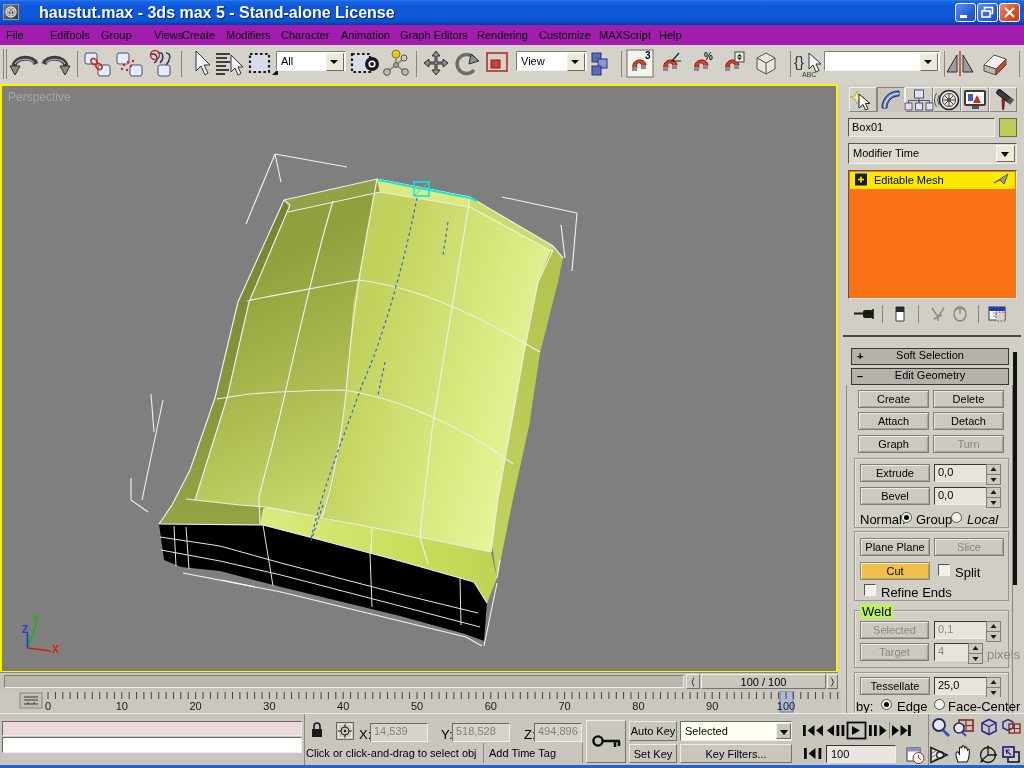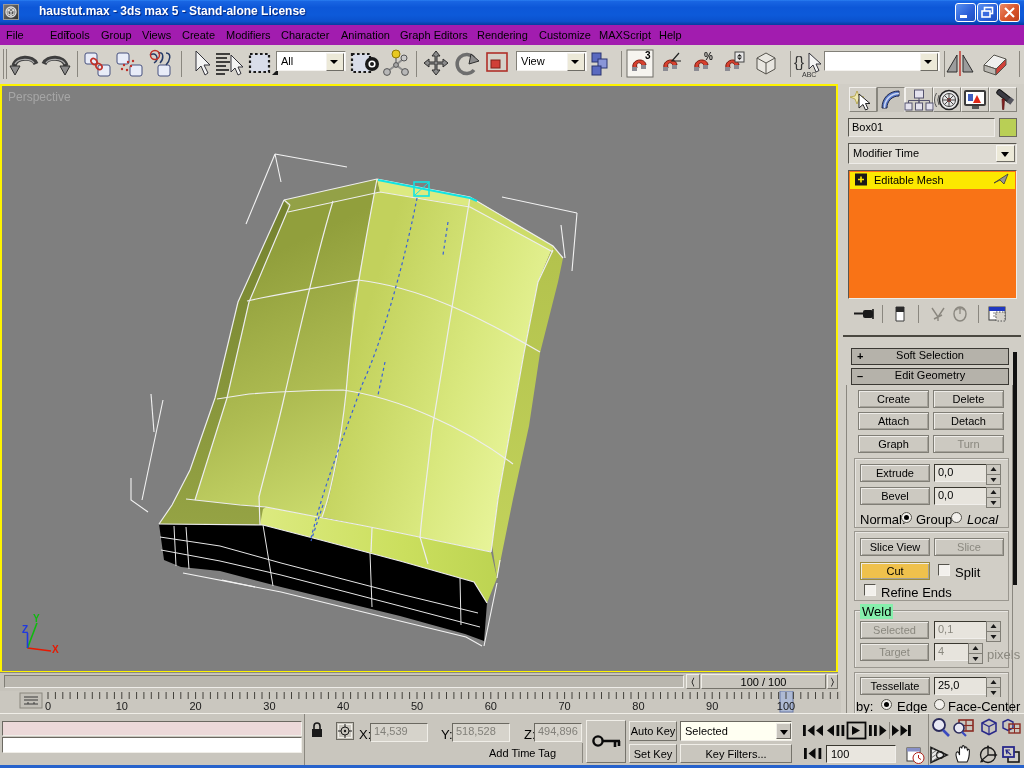--- a/index.html
+++ b/index.html
@@ -1,21 +1,21 @@
 <!DOCTYPE html>
 <html><head>
 <meta charset="utf-8">
 <style>
 html,body{margin:0;padding:0;}
 body{font-family:"Liberation Sans",sans-serif;}
 #root{position:relative;width:1024px;height:768px;overflow:hidden;background:#d1cec6;font-family:"Liberation Sans",sans-serif;}
 .abs{position:absolute;}
 
 #titlebar{left:0;top:0;width:1024px;height:25px;background:linear-gradient(to bottom,#2a7ff2 0%,#1965e2 6%,#0d57d8 30%,#0d5ad9 60%,#0a51cd 85%,#0540a8 97%,#033d9e 100%);}
-#titletext{left:23px;top:4px;color:#fff;font-size:12px;font-weight:bold;letter-spacing:0px;text-shadow:1px 1px 1px #00227a;padding-left:16px;}
+#titletext{left:23px;top:4px;color:#fff;font-size:16px;font-weight:bold;letter-spacing:0px;text-shadow:1px 1px 1px #00227a;padding-left:16px;}
 .winbtn{top:3px;width:21px;height:19px;border-radius:3px;border:1px solid #fff;box-sizing:border-box;}
 
 #menubar{left:0;top:25px;width:1024px;height:20px;background:#a21caf;color:#000;font-size:11px;}
 .mi{position:absolute;top:4px;}
 
 #toolbar{left:0;top:45px;width:1024px;height:39px;background:#d5d2ca;border-bottom:1px solid #b8b5ad;}
 .combo{position:absolute;height:20px;background:#fff;border-top:1px solid #828078;border-left:1px solid #828078;border-bottom:1px solid #f4f2ee;border-right:1px solid #f4f2ee;font-size:11px;box-sizing:border-box;}
 .combo .cbtxt{position:absolute;left:4px;top:3px;}
 .cbarrow{position:absolute;right:1px;top:1px;width:16px;height:16px;background:#ece9d8;border:1px solid;border-color:#f4f2ee #6f6d66 #6f6d66 #f4f2ee;}
 .cbarrow:after{content:"";position:absolute;left:3px;top:6px;border:4px solid transparent;border-top:4px solid #000;}
@@ -80,21 +80,21 @@
   <div class="abs winbtn" style="left:999px;background:linear-gradient(135deg,#eb8a68,#d8552a 55%,#c0401c);">
     <svg width="19" height="17" viewBox="0 0 19 17">
         <path d="M5 4 L14 13 M14 4 L5 13" stroke="#fff" stroke-width="2.1"></path>
       </svg>
   </div>
   <div class="abs" id="menubar">
     <span class="mi" style="left:6px;">File</span>
     <span class="mi" style="left:50px;">Edit</span>
     <span class="mi" style="left:64px;">Tools</span>
     <span class="mi" style="left:101px;">Group</span>
-    <span class="mi" style="left:142px;">Views</span>
+    <span class="mi" style="left:154px;">Views</span>
     <span class="mi" style="left:182px;">Create</span>
     <span class="mi" style="left:226px;">Modifiers</span>
     <span class="mi" style="left:281px;">Character</span>
     <span class="mi" style="left:341px;">Animation</span>
     <span class="mi" style="left:400px;">Graph Editors</span>
     <span class="mi" style="left:477px;">Rendering</span>
     <span class="mi" style="left:539px;">Customize</span>
     <span class="mi" style="left:599px;">MAXScript</span>
     <span class="mi" style="left:659px;">Help</span>
   </div>
@@ -485,29 +485,29 @@
   <div class="abs mxb" style="left:860px;top:464px;width:70px;height:18px;padding-top:2px;">Extrude</div>
   <div class="abs numfld" style="left:934px;top:464px;width:53px;height:18px;">0,0</div>
   <div class="abs mxb" style="left:860px;top:487px;width:70px;height:18px;padding-top:2px;">Bevel</div>
   <div class="abs numfld" style="left:934px;top:487px;width:53px;height:18px;">0,0</div>
   <div class="abs slbl" style="left:860px;top:512px;">Normal:</div>
   <div class="abs radio on" style="left:901px;top:512px;"></div>
   <div class="abs slbl" style="left:916px;top:512px;">Group</div>
   <div class="abs radio" style="left:951px;top:512px;"></div>
   <div class="abs slbl" style="left:967px;top:512px;font-style:italic;">Local</div>
   <div class="abs grpbox" style="left:854px;top:531px;width:155px;height:70px;"></div>
-  <div class="abs mxb" style="left:860px;top:538px;width:70px;height:18px;padding-top:2px;">Slice View</div>
+  <div class="abs mxb" style="left:860px;top:538px;width:70px;height:18px;padding-top:2px;">Plane Plane</div>
   <div class="abs mxb dis" style="left:934px;top:538px;width:70px;height:18px;padding-top:2px;">Slice</div>
   <div class="abs mxb" style="left:860px;top:562px;width:70px;height:18px;padding-top:2px;background:#efc14c;border-color:#9a8a40;">Cut</div>
   <div class="abs chk" style="left:938px;top:564px;"></div>
   <div class="abs slbl" style="left:955px;top:565px;">Split</div>
   <div class="abs chk" style="left:864px;top:584px;"></div>
   <div class="abs slbl" style="left:881px;top:585px;">Refine Ends</div>
   <div class="abs grpbox" style="left:854px;top:610px;width:155px;height:58px;"></div>
-  <div class="abs slbl" style="left:860px;top:604px;background:#86efac;padding:0 2px;">Weld</div>
+  <div class="abs slbl" style="left:860px;top:604px;background:#bef264;padding:0 2px;">Weld</div>
   <div class="abs mxb dis" style="left:860px;top:621px;width:69px;height:18px;padding-top:2px;">Selected</div>
   <div class="abs numfld dis" style="left:934px;top:621px;width:54px;height:18px;">0,1</div>
   <div class="abs mxb dis" style="left:860px;top:643px;width:69px;height:18px;padding-top:2px;">Target</div>
   <div class="abs numfld dis" style="left:934px;top:643px;width:36px;height:18px;">4</div>
   <div class="abs slbl dis" style="left:987px;top:647px;">pixels</div>
   <div class="abs grpbox" style="left:854px;top:672px;width:155px;height:41px;border-bottom:none;"></div>
   <div class="abs mxb" style="left:860px;top:677px;width:70px;height:18px;padding-top:2px;">Tessellate</div>
   <div class="abs numfld" style="left:934px;top:677px;width:54px;height:18px;">25,0</div>
   <div class="abs slbl" style="left:856px;top:699px;">by:</div>
   <div class="abs radio on" style="left:881px;top:699px;"></div>
@@ -674,20 +674,21 @@
     <circle cx="37" cy="12" r="4" fill="none" stroke="#1a1a1a"></circle>
       <circle cx="37" cy="12" r="1.2" fill="#1a1a1a"></circle>
       <path d="M37 5 V8 M37 16 V19 M30 12 H33 M41 12 H44" stroke="#1a1a1a"></path>
   </svg>
   <div class="abs slbl" style="left:359px;top:727px;">X:</div>
   <div class="abs sfld" style="left:370px;top:723px;width:58px;height:17px;">14,539</div>
   <div class="abs slbl" style="left:441px;top:727px;">Y:</div>
   <div class="abs sfld" style="left:452px;top:723px;width:58px;height:17px;">518,528</div>
   <div class="abs slbl" style="left:524px;top:727px;">Z:</div>
   <div class="abs sfld" style="left:534px;top:723px;width:48px;height:17px;">494,896</div>
+  <div class="abs" style="left:306px;top:743px;width:178px;height:20px;border-right:1px solid #8a877f;font-size:11px;padding-top:4px;box-sizing:border-box;">Click or click-and-drag to select obj</div>
   <div class="abs" style="left:489px;top:747px;font-size:11px;">Add Time Tag</div>
   <div class="abs" style="left:582px;top:743px;width:1px;height:20px;background:#8a877f;"></div>
   <div class="abs sbtn" style="left:586px;top:720px;width:40px;height:43px;">
     <svg width="38" height="41" viewBox="0 0 38 41">
         <circle cx="11" cy="20" r="4.6" fill="none" stroke="#0a0a0a" stroke-width="2.4"></circle>
         <path d="M15.5 20 L33 20 M28 20 L28 26 M32 20 L32 25" stroke="#0a0a0a" stroke-width="2.6"></path>
       </svg>
   </div>
   <div class="abs sbtn" style="left:629px;top:721px;width:48px;height:20px;padding-top:3px;">Auto Key</div>
   <div class="abs sbtn" style="left:629px;top:744px;width:48px;height:19px;padding-top:3px;">Set Key</div>

